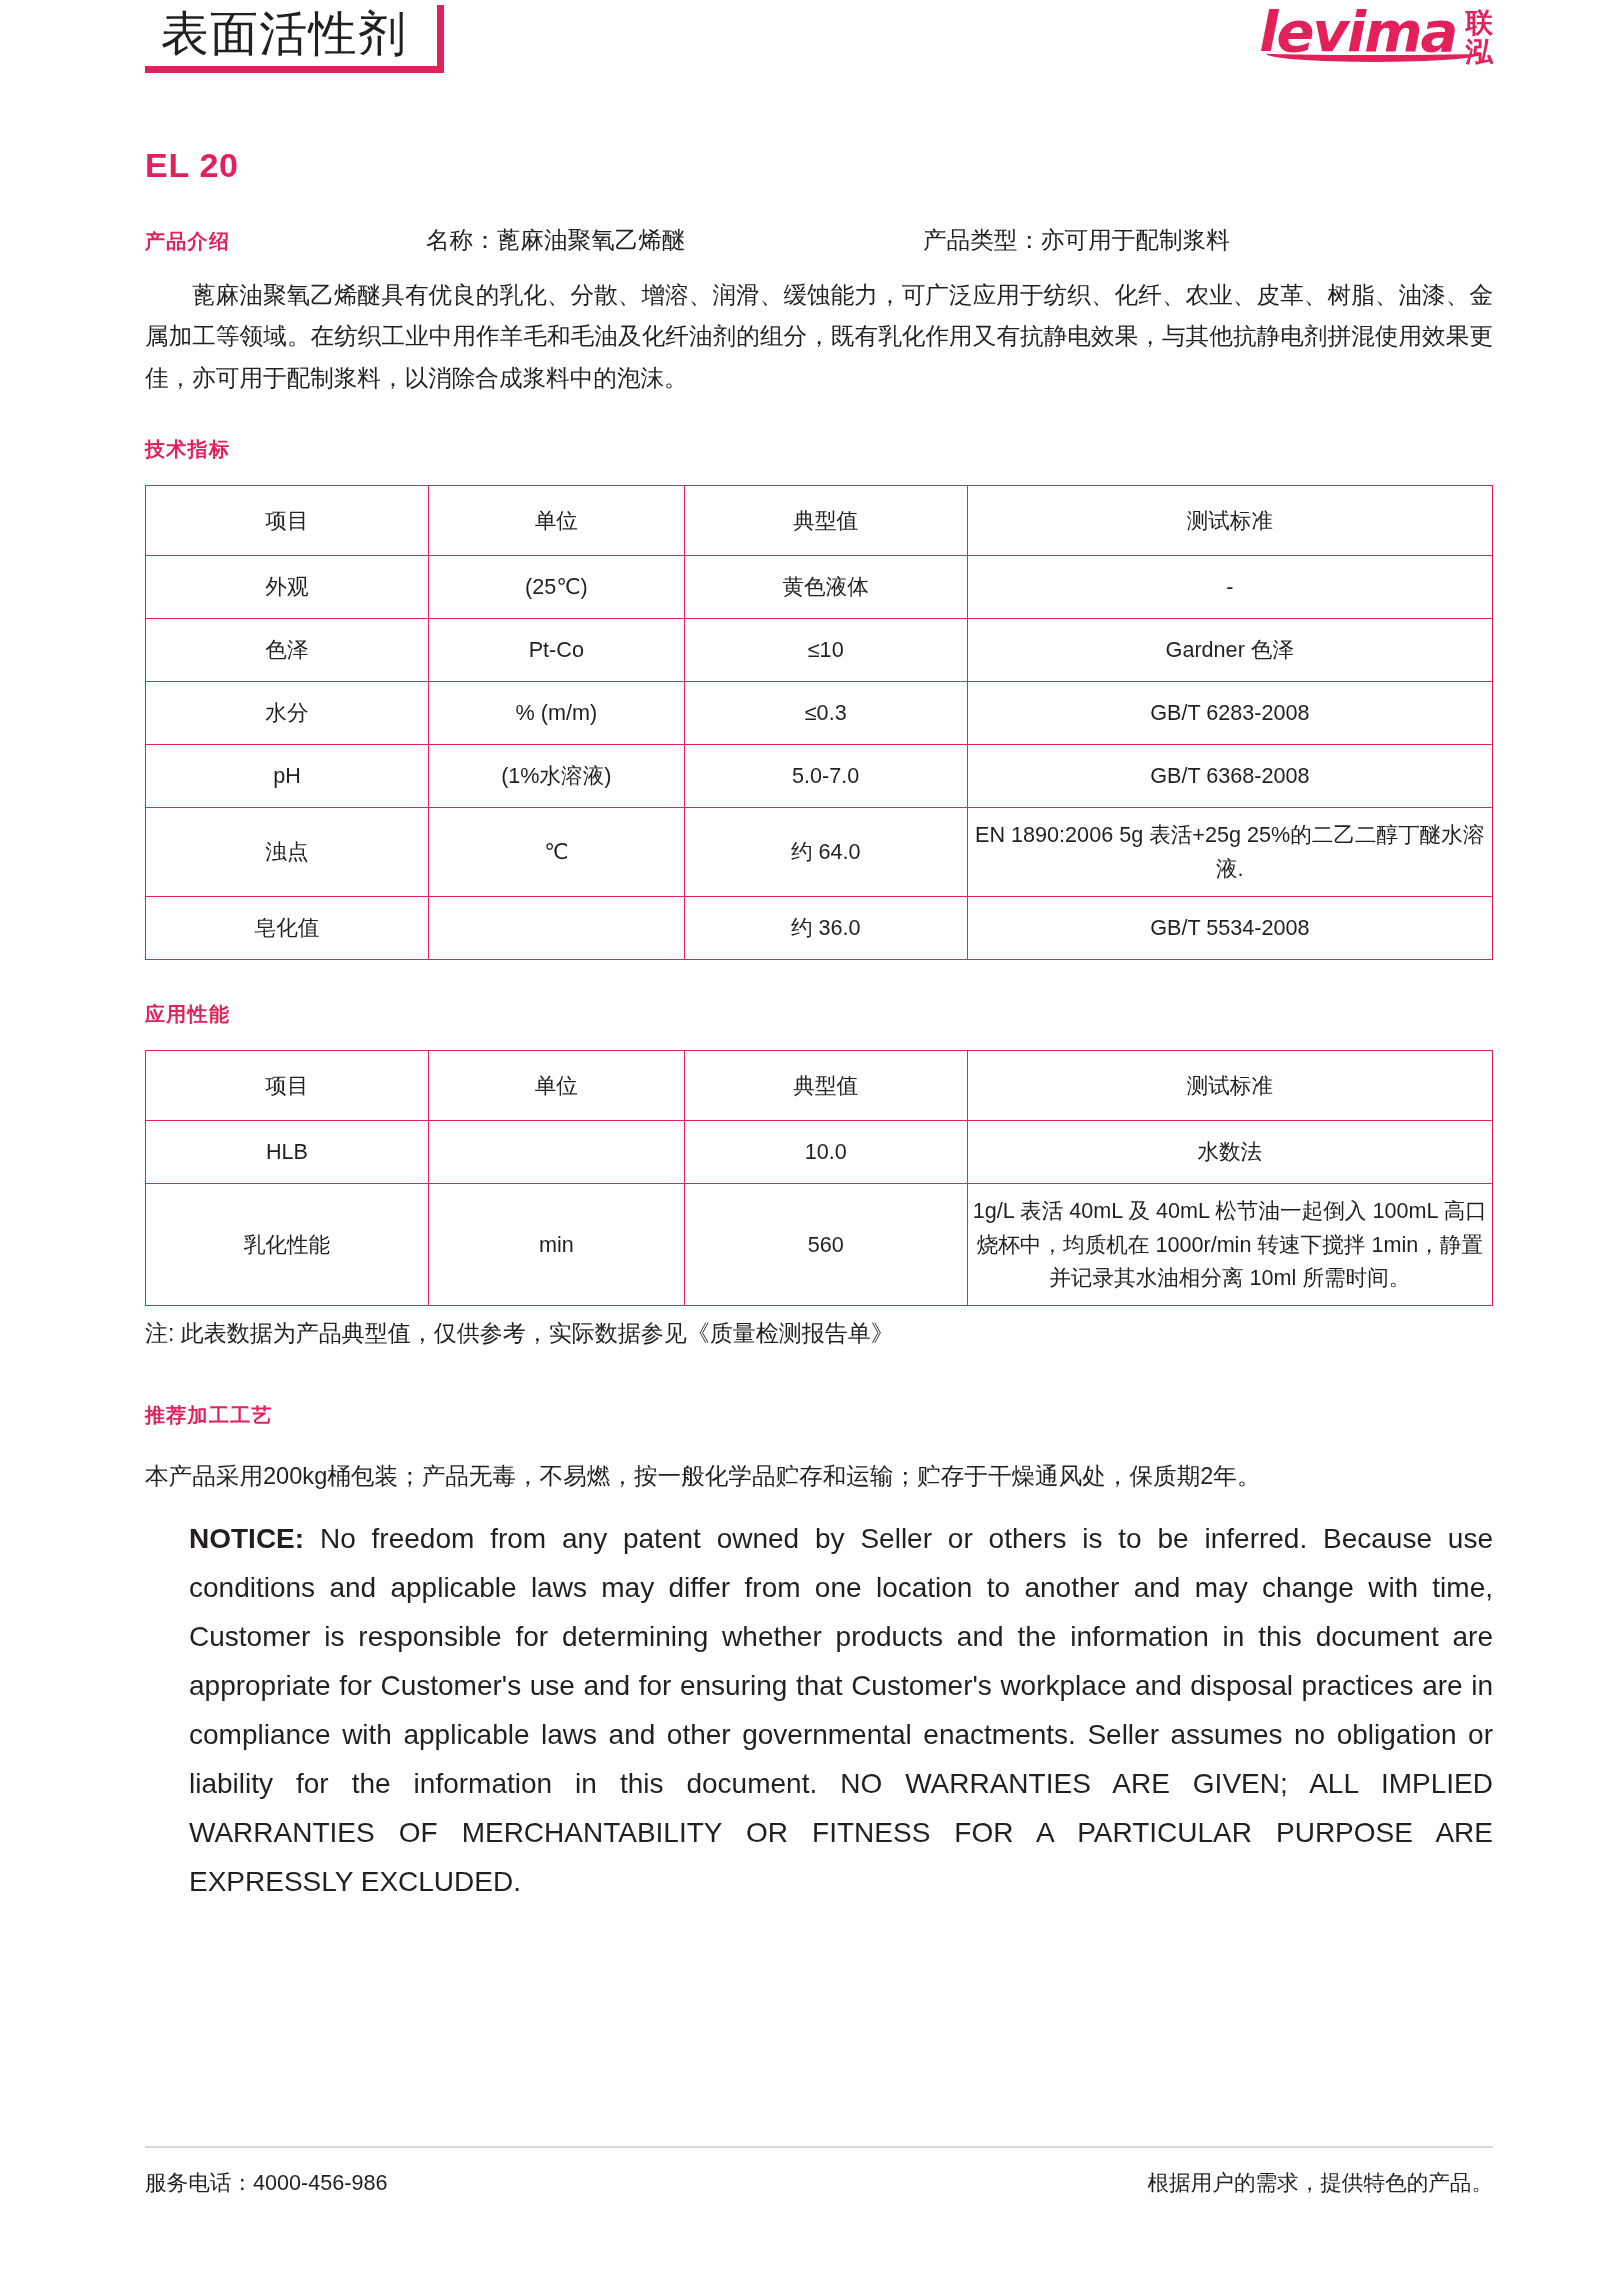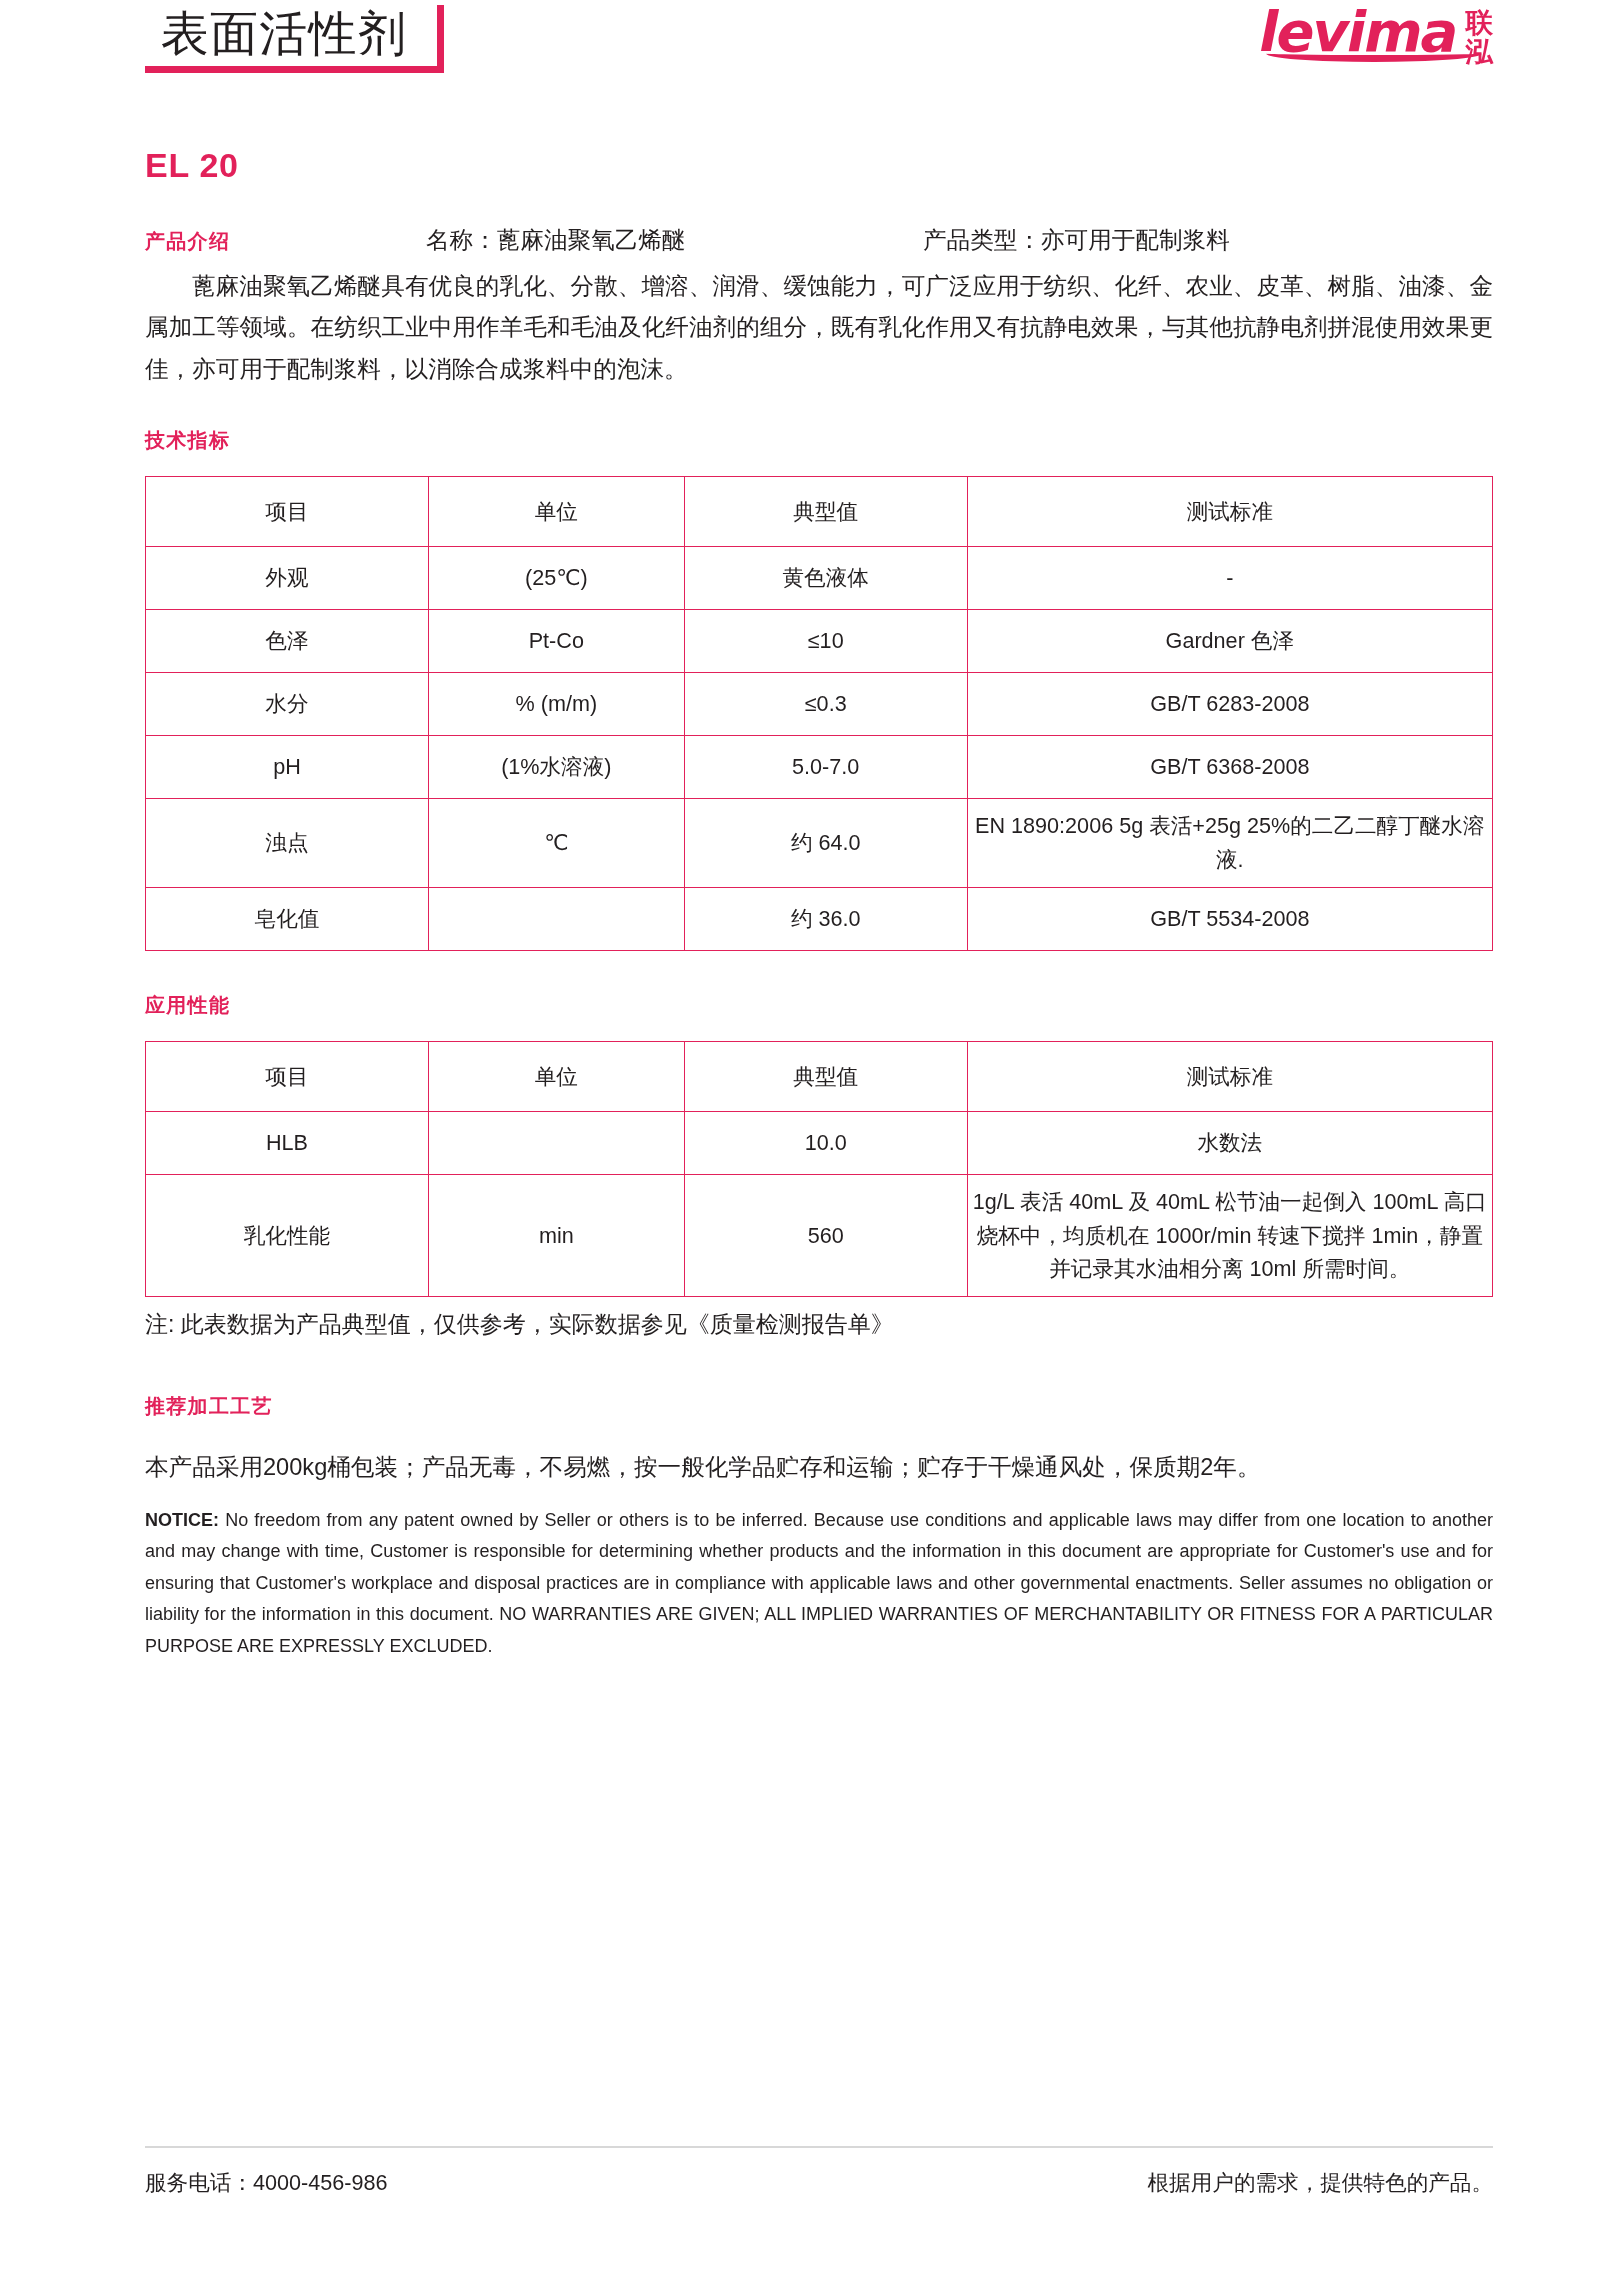--- a/index.html
+++ b/index.html
@@ -124,21 +124,21 @@
     font-size: 23.6px;
     color: #231f20;
     width: 497px;
     flex: 0 0 497px;
   }
   .intro-type {
     font-size: 23.6px;
     color: #231f20;
   }
   .intro-para {
-    margin-top: 10px;
+    margin-top: 19px;
     font-size: 23.6px;
     line-height: 1.75;
     text-align: justify;
     text-justify: inter-ideograph;
     text-indent: 47px;
     color: #231f20;
   }
 
   
   .sec-head.tech { margin-top: 37px; }
@@ -179,24 +179,25 @@
   
   .sec-head.proc { margin-top: 53px; }
   .proc-para {
     margin-top: 27.5px;
     font-size: 23.6px;
     line-height: 1.7;
     color: #231f20;
   }
   .notice {
     margin-top: 17px;
-    font-size: 18px;
+    font-size: 28px;
     line-height: 1.75;
     text-align: justify;
     color: #231f20;
+    margin-left: 44px;
   }
   .notice b { font-weight: bold; }
 
   
   .footer {
     position: absolute;
     left: 145px;
     right: 129px;
     bottom: 98px;
   }

